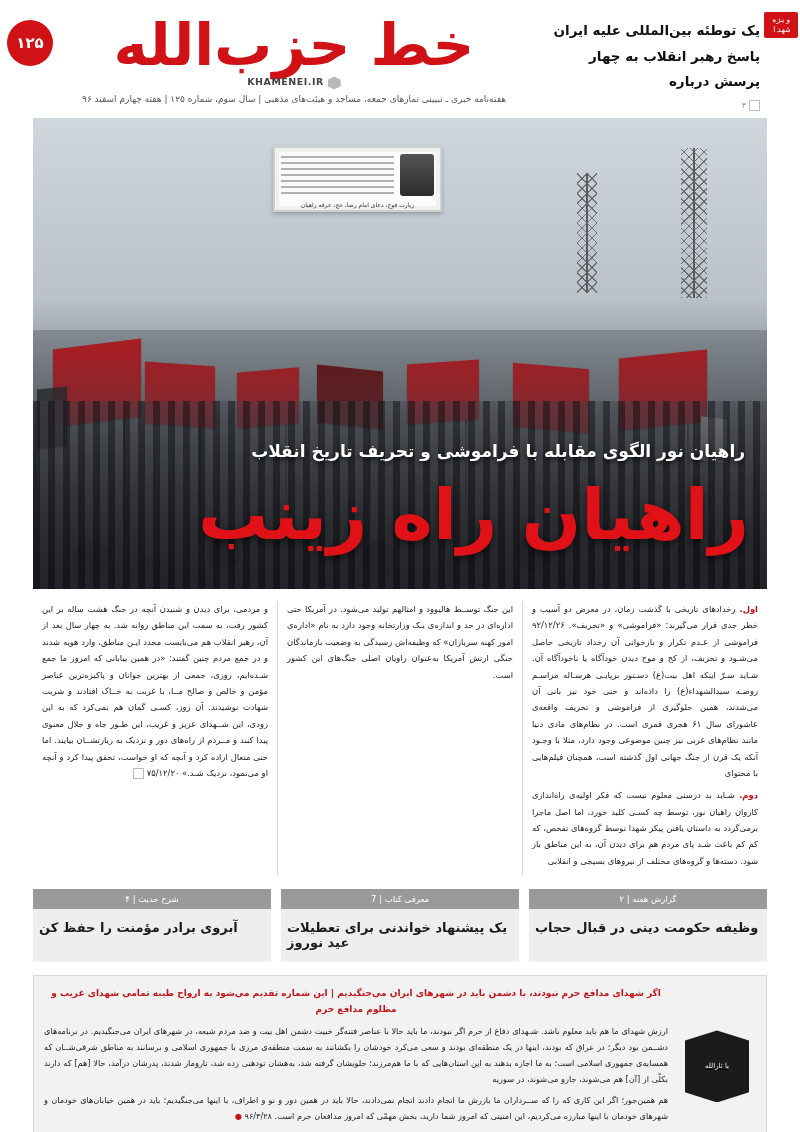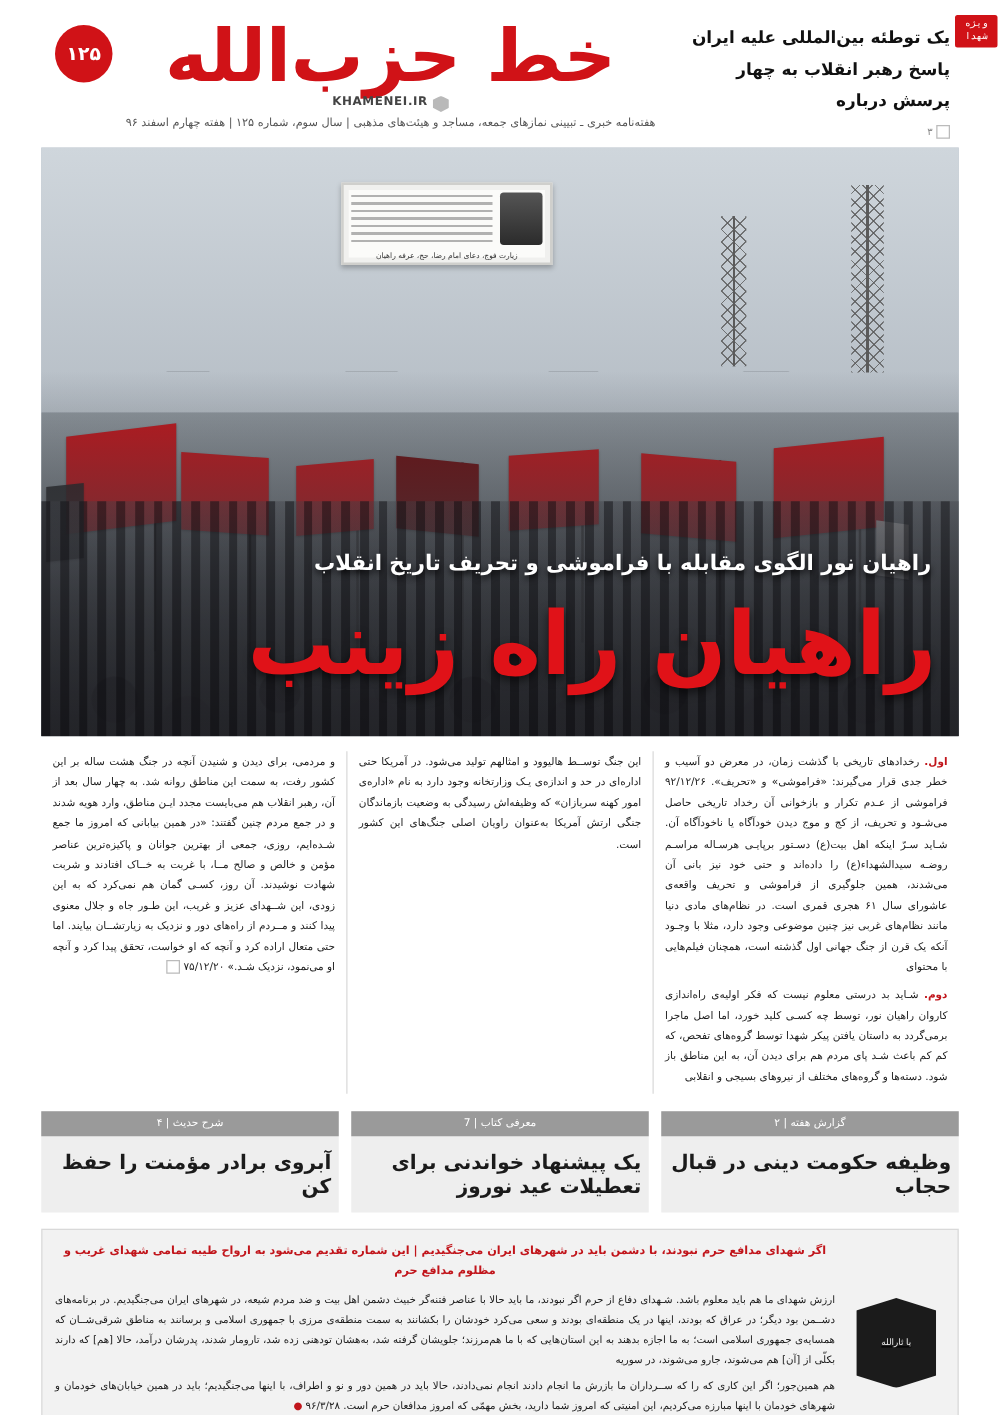--- a/index.html
+++ b/index.html
@@ -27,21 +27,20 @@
     display: flex;
     flex-direction: row-reverse;
     align-items: flex-start;
   }
   .mast-right {
     width: 60px;
     display: flex;
     flex-direction: column;
     align-items: center;
     padding-top: 20px;
-    padding-left: 37px;
   }
   .issue-badge {
     width: 46px;
     height: 46px;
     border-radius: 50%;
     background: #d01217;
     color: #fff;
     display: flex;
     align-items: center;
     justify-content: center;
@@ -290,24 +289,24 @@
   }
   .teaser-head {
     background: #9a9a9a;
     color: #fff;
     font-size: 8.5px;
     padding: 5px 8px;
     text-align: center;
     letter-spacing: -.2px;
   }
   .teaser-body {
-    font-size: 16px;
+    font-size: 13px;
     font-weight: bold;
     color: #1b1b1b;
-    text-align: right;
+    text-align: left;
     padding: 11px 6px 12px 6px;
   }
 
   
   .bottom-panel {
     margin: 13px 33px 0 33px;
     border: 1px solid #d9d9d9;
     background: #f2f2f2;
     display: flex;
     flex-direction: row;

